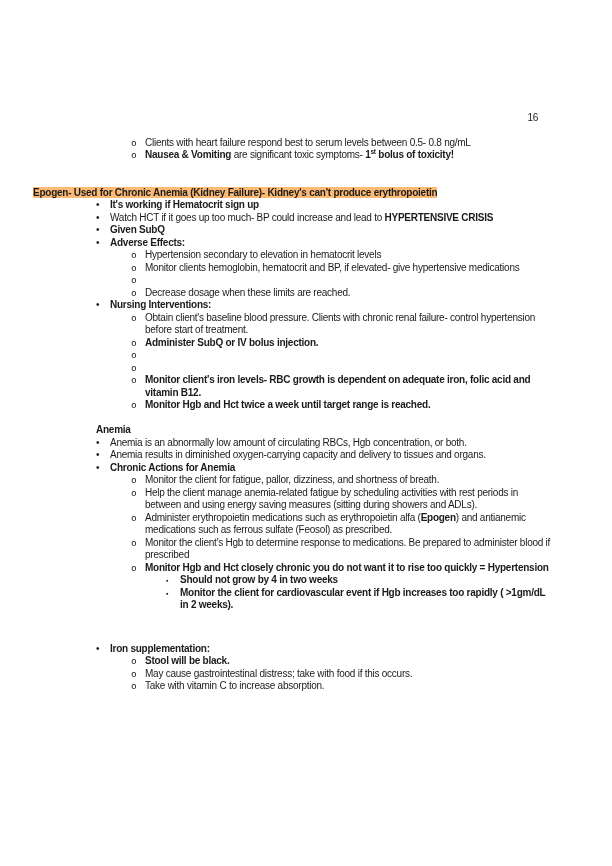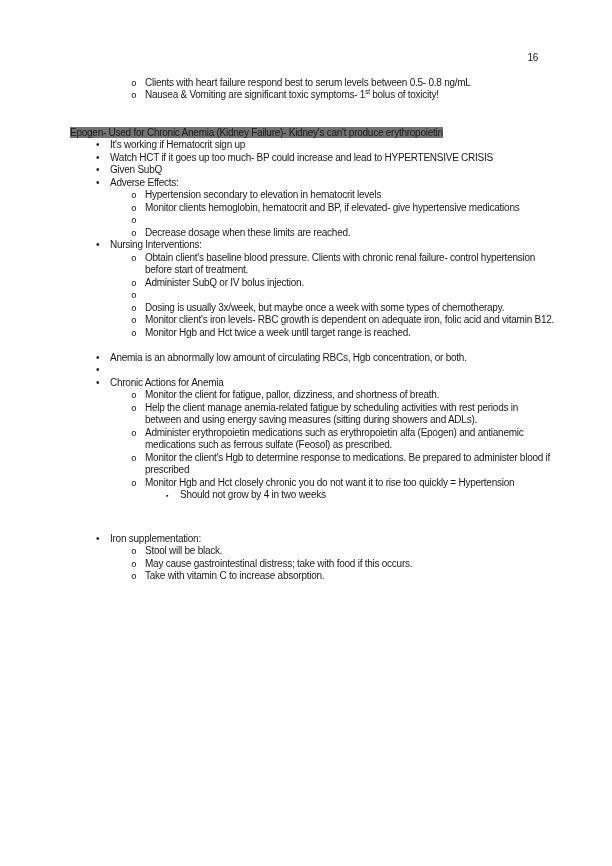--- a/index.html
+++ b/index.html
@@ -10,21 +10,21 @@
     background: #ffffff;
     color: #1b1b1b;
     font-family: "Liberation Sans", sans-serif;
     font-size: 10px;
     letter-spacing: -0.25px;
     overflow: hidden;
   }
   .page {
     width: 612px;
     height: 608px;
-    padding: 52px 56px 30px 33px;
+    padding: 112px 56px 30px 33px;
     position: relative;
   }
   .page-number {
     text-align: right;
     line-height: 12.5px;
     margin-bottom: 12px;
     padding-right: 18px;
   }
   .blocks { width: 100%; }
   .block {
@@ -44,62 +44,64 @@
   .l2 .marker {
     left: 98px;
     font-family: "DejaVu Sans Mono", monospace;
     font-size: 9.5px;
   }
   .l3 .marker { left: 133px; font-size: 7px; top: 1px; }
   .heading { font-weight: bold; }
   .heading.indent-0 { padding-left: 0; }
   .heading.indent-1 { padding-left: 63px; }
   .hl { background: #ffff00; }
-  b { font-weight: normal; }
+  b { font-weight: bold; }
   sup {
     font-size: 6.5px;
     line-height: 0;
     vertical-align: super;
   }
   .spacer { width: 100%; }
 </style>
 </head>
 <body>
 
 <div class="page">
   <div class="page-number">16</div>
   <div class="blocks">
       <div class="block bullet l2"><span class="marker">o</span><span>Clients with heart failure respond best to serum levels between 0.5- 0.8 ng/mL</span></div>
       <div class="block bullet l2"><span class="marker">o</span><b>Nausea &amp; Vomiting</b><span> are significant toxic symptoms- </span><b>1</b><b><sup>st</sup></b><b> bolus of toxicity!</b></div>
       <div class="spacer" style="height: 25px;"></div>
-      <div class="block heading indent-0"><span class="hl" style="background-color: #737373; margin-left: 37px;"><b>Epogen- Used for Chronic Anemia (Kidney Failure)- Kidney's can't produce erythropoietin</b></span></div>
+      <div class="block heading indent-0"><span class="hl" style="background-color: #fdba74;"><b>Epogen- Used for Chronic Anemia (Kidney Failure)- Kidney's can't produce erythropoietin</b></span></div>
       <div class="block bullet l1"><span class="marker">•</span><b>It's working if Hematocrit sign up</b></div>
       <div class="block bullet l1"><span class="marker">•</span><span>Watch HCT if it goes up too much- BP could increase and lead to </span><b>HYPERTENSIVE CRISIS</b></div>
       <div class="block bullet l1"><span class="marker">•</span><b>Given SubQ</b></div>
       <div class="block bullet l1"><span class="marker">•</span><b>Adverse Effects:</b></div>
       <div class="block bullet l2"><span class="marker">o</span><span>Hypertension secondary to elevation in hematocrit levels</span></div>
       <div class="block bullet l2"><span class="marker">o</span><span>Monitor clients hemoglobin, hematocrit and BP, if elevated- give hypertensive medications</span></div>
       <div class="block bullet l2"><span class="marker">o</span></div>
       <div class="block bullet l2"><span class="marker">o</span><span>Decrease dosage when these limits are reached.</span></div>
       <div class="block bullet l1"><span class="marker">•</span><b>Nursing Interventions:</b></div>
       <div class="block bullet l2"><span class="marker">o</span><span>Obtain client's baseline blood pressure. Clients with chronic renal failure- control hypertension before start of treatment.</span></div>
       <div class="block bullet l2"><span class="marker">o</span><b>Administer SubQ or IV bolus injection.</b></div>
       <div class="block bullet l2"><span class="marker">o</span></div>
-      <div class="block bullet l2"><span class="marker">o</span><span>Dosing is usually 3x/week, but maybe once a week with some types of chemotherapy.</span></div>
+      <div class="block bullet l2"><span class="marker">o</span></div>
       <div class="block bullet l2"><span class="marker">o</span><b>Monitor client's iron levels- RBC growth is dependent on adequate iron, folic acid and vitamin B12.</b></div>
       <div class="block bullet l2"><span class="marker">o</span><b>Monitor Hgb and Hct twice a week until target range is reached.</b></div>
       <div class="spacer" style="height: 12.5px;"></div>
+      <div class="block heading indent-1"><span><b>Anemia</b></span></div>
       <div class="block bullet l1"><span class="marker">•</span><span>Anemia is an abnormally low amount of circulating RBCs, Hgb concentration, or both.</span></div>
-      <div class="block bullet l1"><span class="marker">•</span></div>
+      <div class="block bullet l1"><span class="marker">•</span><span>Anemia results in diminished oxygen-carrying capacity and delivery to tissues and organs.</span></div>
       <div class="block bullet l1"><span class="marker">•</span><b>Chronic Actions for Anemia</b></div>
       <div class="block bullet l2"><span class="marker">o</span><span>Monitor the client for fatigue, pallor, dizziness, and shortness of breath.</span></div>
       <div class="block bullet l2"><span class="marker">o</span><span>Help the client manage anemia-related fatigue by scheduling activities with rest periods in between and using energy saving measures (sitting during showers and ADLs).</span></div>
       <div class="block bullet l2"><span class="marker">o</span><span>Administer erythropoietin medications such as erythropoietin alfa (</span><b>Epogen</b><span>) and antianemic medications such as ferrous sulfate (Feosol) as prescribed.</span></div>
       <div class="block bullet l2"><span class="marker">o</span><span>Monitor the client's Hgb to determine response to medications. Be prepared to administer blood if prescribed</span></div>
       <div class="block bullet l2"><span class="marker">o</span><b>Monitor Hgb and Hct closely chronic you do not want it to rise too quickly = Hypertension</b></div>
       <div class="block bullet l3"><span class="marker">▪</span><b>Should not grow by 4 in two weeks</b></div>
+      <div class="block bullet l3"><span class="marker">▪</span><b>Monitor the client for cardiovascular event if Hgb increases too rapidly ( &gt;1gm/dL in 2 weeks).</b></div>
       <div class="spacer" style="height: 31.25px;"></div>
       <div class="block bullet l1"><span class="marker">•</span><b>Iron supplementation:</b></div>
       <div class="block bullet l2"><span class="marker">o</span><b>Stool will be black.</b></div>
       <div class="block bullet l2"><span class="marker">o</span><span>May cause gastrointestinal distress; take with food if this occurs.</span></div>
       <div class="block bullet l2"><span class="marker">o</span><span>Take with vitamin C to increase absorption.</span></div>
     </div>
 </div>
 
 </body></html>

